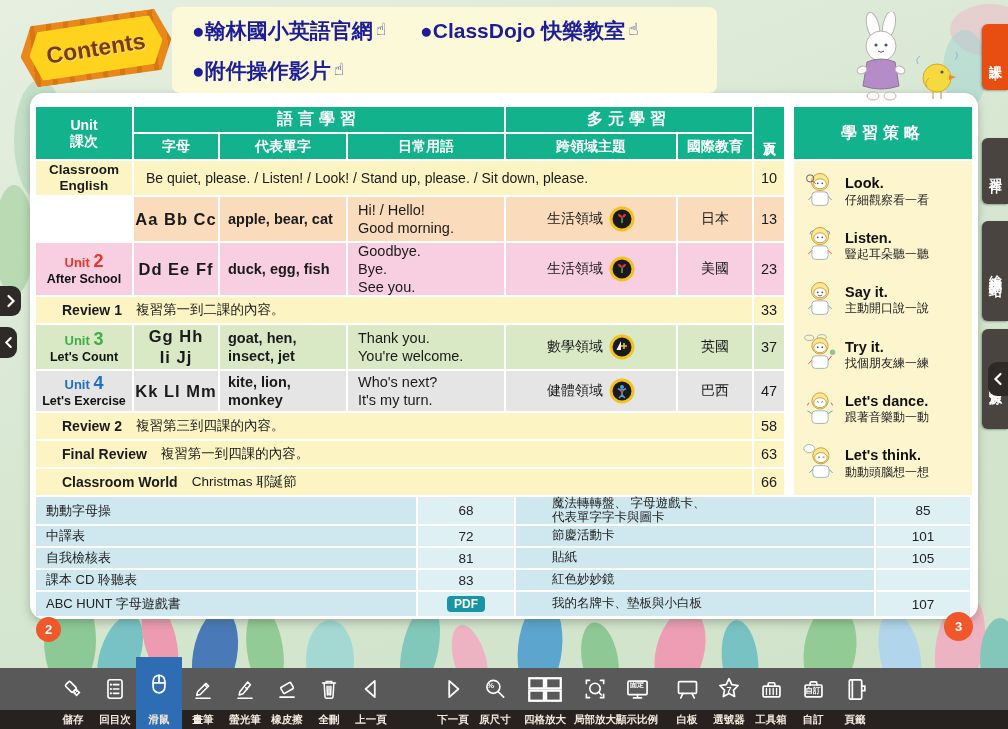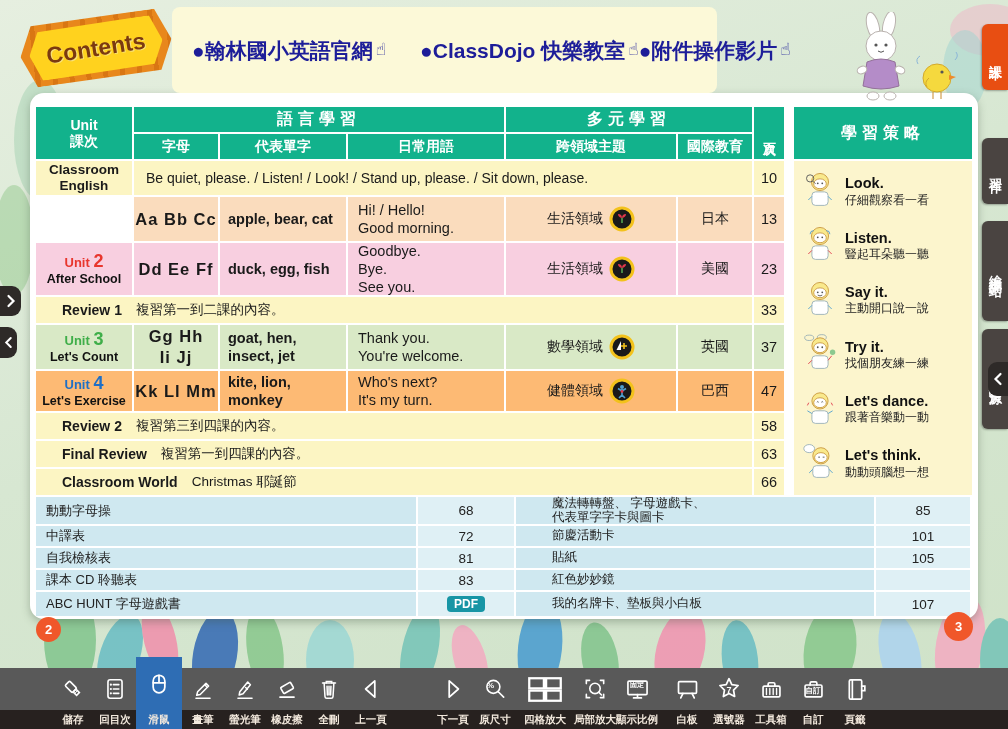--- a/index.html
+++ b/index.html
@@ -16,21 +16,21 @@
   .ribbon{position:absolute;left:20px;top:16px;width:152px;height:64px;transform:rotate(-7deg);z-index:2;}
   .rb-outer{position:absolute;inset:0;background:repeating-linear-gradient(90deg,#e8871c 0 12px,#d97613 12px 17px);
     clip-path:polygon(0 50%,9% 4%,91% 0,100% 50%,91% 96%,9% 100%);box-shadow:2px 3px 4px rgba(0,0,0,.25);}
   .rb-inner{position:absolute;inset:6px 9px;background:#ffd21e;
     clip-path:polygon(0 50%,8% 6%,92% 0,100% 50%,92% 94%,8% 100%);
     display:flex;align-items:center;justify-content:center;}
   .rb-text{font-size:23px;font-weight:bold;color:#7b3a10;transform:rotate(-2deg);text-shadow:1px 1px 0 #f8e27a;}
 
   
   .links-box{position:absolute;left:172px;top:7px;width:545px;height:86px;background:#fcf9d8;
-    border-radius:8px;z-index:2;padding:10px 20px 8px 20px;display:flex;flex-direction:row;justify-content:space-between;}
+    border-radius:8px;z-index:2;padding:10px 20px 8px 20px;display:flex;flex-direction:column;justify-content:space-between;}
   .links-row{display:flex;gap:34px;}
   .link{display:flex;align-items:center;gap:3px;font-size:21px;font-weight:bold;color:#1d1d99;cursor:pointer;white-space:nowrap;}
   .hand{font-size:17px;color:#1d1d99;transform:translateY(-2px);}
 
   
   .mascots{position:absolute;left:845px;top:12px;z-index:2;}
 
   
   .side-tab{position:absolute;left:982px;width:26px;background:#4a4441;color:#fff;
     border-radius:6px 0 0 6px;writing-mode:vertical-rl;text-orientation:upright;
@@ -51,21 +51,21 @@
     grid-template-rows:25px 25px 34px 44px 52px 26px 44px 40px 26px 26px 26px;gap:2px;}
   .hcell{background:#12b28c;color:#fff;font-weight:bold;display:flex;align-items:center;justify-content:center;font-size:14px;}
   .hgroup{font-size:16px;letter-spacing:5px;}
   .unit-head{flex-direction:column;line-height:1.15;font-size:14px;}
   .page-head{writing-mode:vertical-rl;text-orientation:upright;font-size:13px;letter-spacing:1px;}
   .cell{display:flex;align-items:center;font-size:14px;color:#1a1a1a;}
   .bg-y{background:#fcf5c3;}
   .bg-u1{background:#fadcbd;}
   .bg-u2{background:#f8cfe0;}
   .bg-u3{background:#d9e9c6;}
-  .bg-u4{background:#fdba74;}
+  .bg-u4{background:#e5e5e5;}
   .ctr{justify-content:center;text-align:center;}
   .lines{white-space:pre-line;line-height:1.25;}
   .classroom-title{flex-direction:column;justify-content:center;font-weight:bold;font-size:13.5px;line-height:1.2;}
   .classroom-content{padding-left:12px;font-size:14px;}
   .unitcell{flex-direction:column;justify-content:center;line-height:1.2;}
   .uline{font-size:13px;font-weight:bold;}
   .unum{font-size:18px;}
   .uname{font-size:12.5px;font-weight:bold;color:#111;}
   .letters{font-weight:bold;font-size:16.5px;letter-spacing:1px;}
   .words{padding-left:8px;font-size:14.5px;font-weight:bold;}

